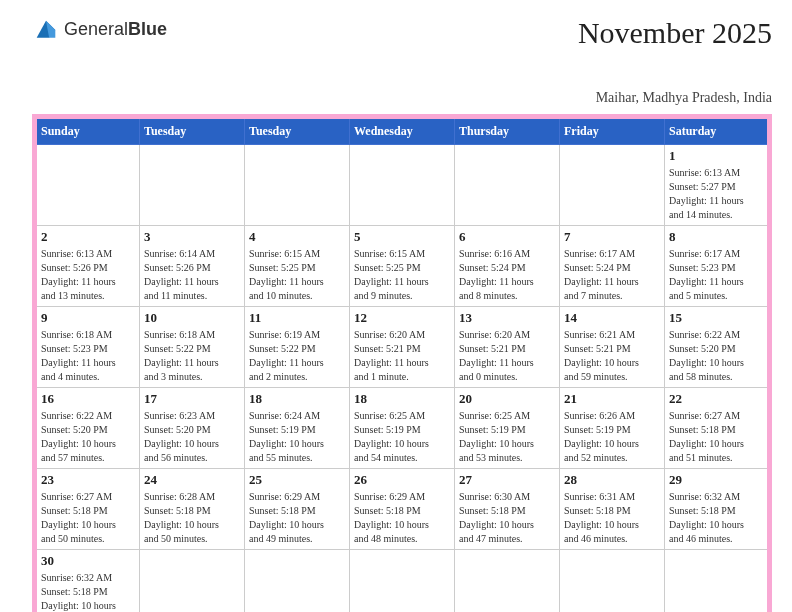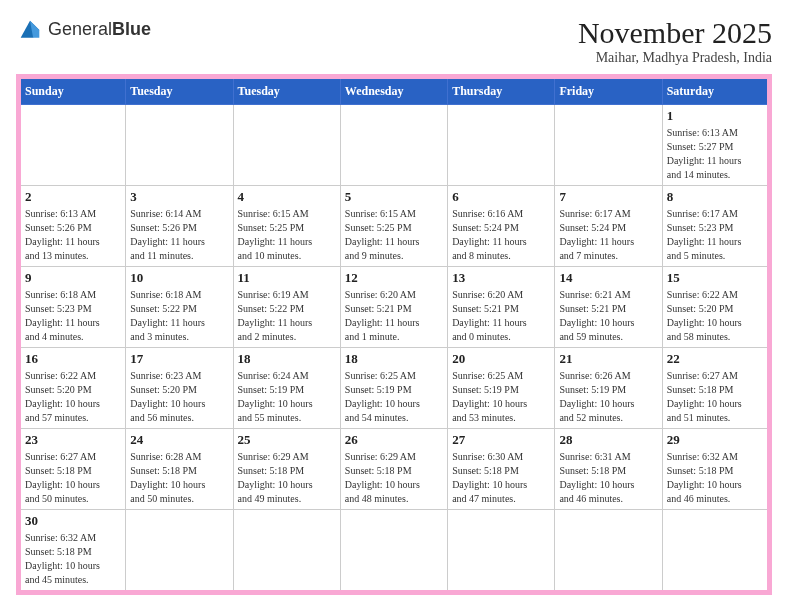--- a/index.html
+++ b/index.html
@@ -7,21 +7,21 @@
       font-family: Arial, sans-serif;
       background: #fff;
       width: 792px;
       height: 612px;
       overflow: hidden;
     }
     .page {
       width: 792px;
       height: 612px;
       background: #fff;
-      padding: 16px 20px 10px 16px;
+      padding: 16px 20px 10px 32px;
     }
     .header {
       display: flex;
       justify-content: space-between;
       align-items: flex-start;
       margin-bottom: 8px;
     }
     .logo {
       display: flex;
       align-items: center;
@@ -45,20 +45,21 @@
       font-family: Liberation Serif, serif;
     }
     .month-title {
       font-size: 30px;
       font-weight: normal;
       color: #222;
     }
     .location {
       font-size: 14px;
       color: #444;
+      margin-top: 40px;
     }
     .calendar {
       width: 100%;
       border-collapse: collapse;
       border: 5px solid #f9a8d4;
       font-family: Liberation Serif, serif;
     }
     .calendar thead tr th {
       background-color: #2962c4;
       color: #fff;

